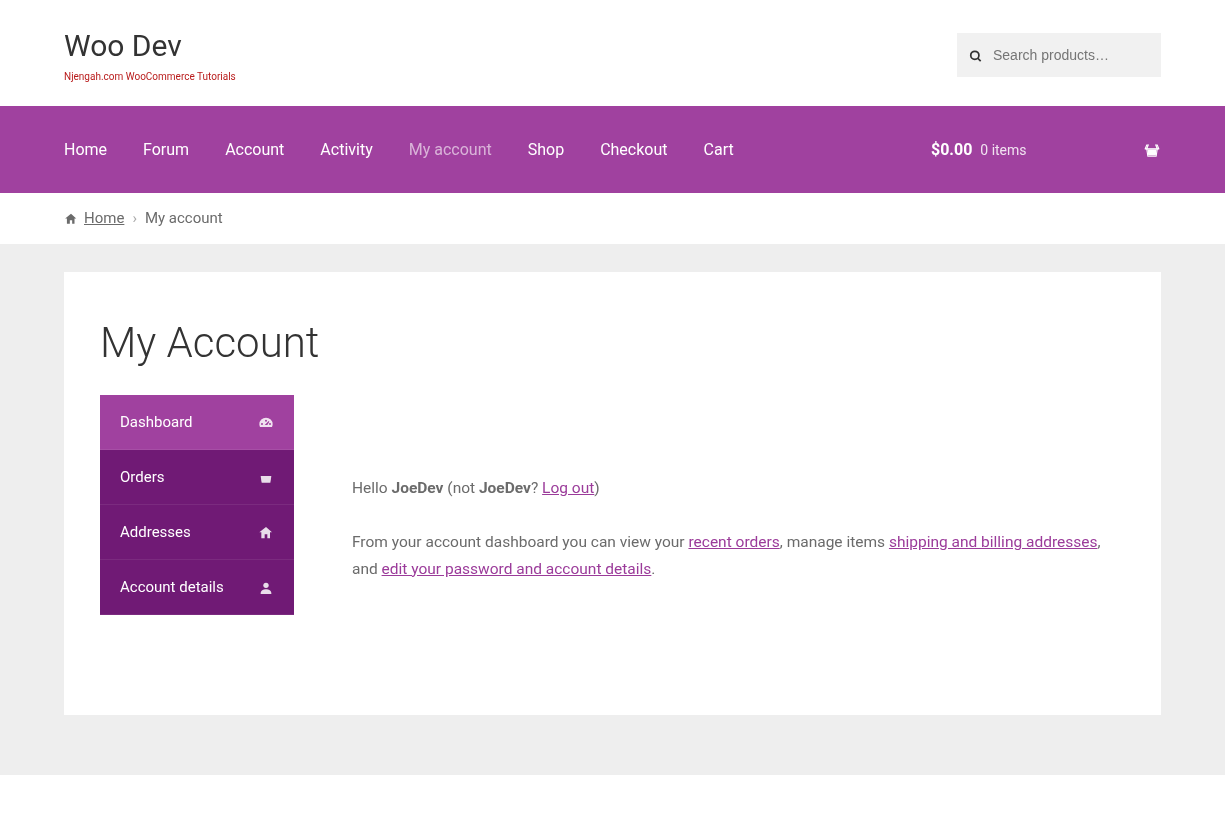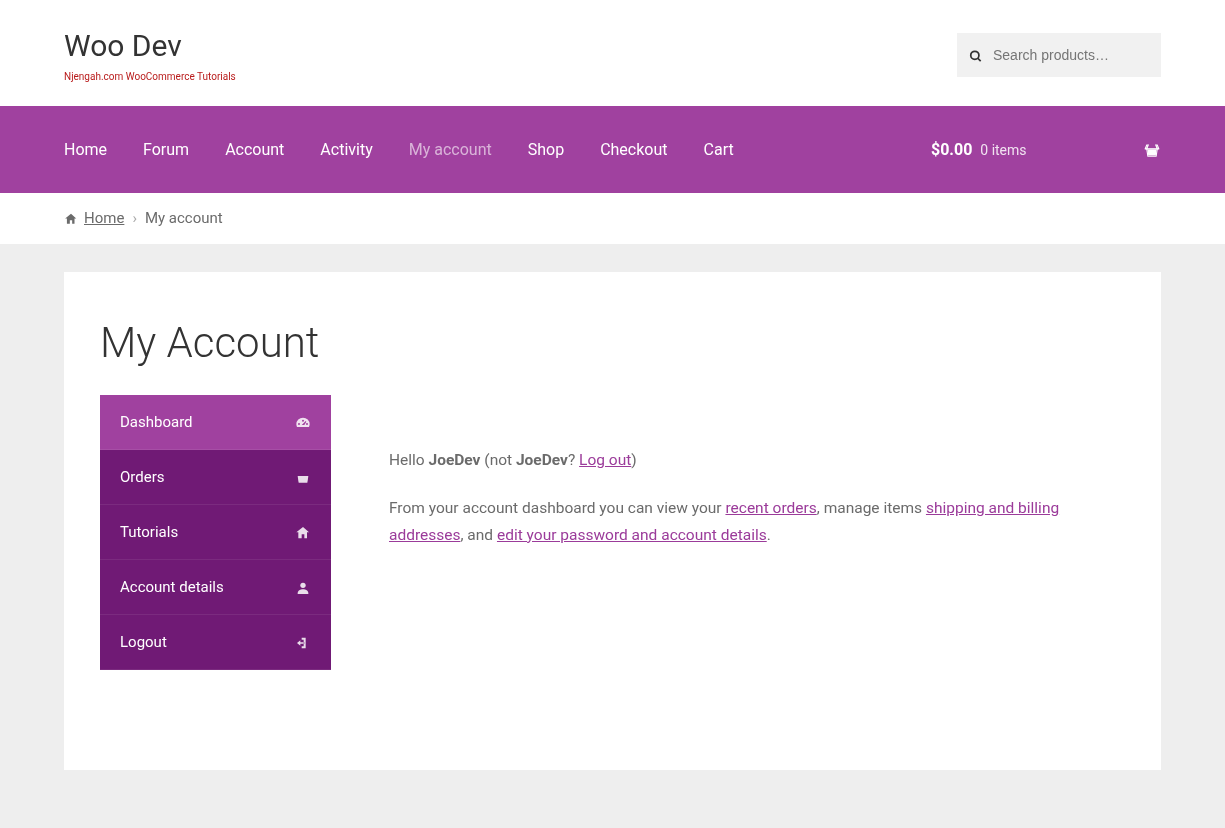--- a/index.html
+++ b/index.html
@@ -25,27 +25,27 @@
     .breadcrumb-bar { background: #fff; padding: 16px 64px; display: flex; align-items: center; gap: 8px; color: #6b6b6b; font-size: 15px; border-bottom: 1px solid #fff; }
     .breadcrumb-bar .home-link { display: inline-flex; align-items: center; gap: 6px; text-decoration: underline; color: #6b6b6b; cursor: pointer; }
     .breadcrumb-sep { color: #aaa; }
     .breadcrumb-current { color: #6b6b6b; }
     
     .page-body { background: #eeeeee; padding: 28px 64px 60px; min-height: 500px; }
     .content-card { background: #fff; padding: 46px 36px 100px; position: relative; }
     .page-heading { font-size: 42px; font-weight: 300; color: #333; margin-bottom: 28px; }
     
     .account-layout { display: flex; gap: 58px; }
-    .account-nav { width: 231px; display: flex; flex-direction: column; }
+    .account-nav { width: 194px; display: flex; flex-direction: column; }
     .account-nav-item { display: flex; justify-content: space-between; align-items: center; padding: 18px 20px; background: #701a75; color: #fff; font-size: 15px; cursor: pointer; border-bottom: 1px solid rgba(255,255,255,0.08); }
     .account-nav-item.active { background: #a0419f; }
     .account-nav-item .nav-icon { opacity: 0.85; }
     
     .account-content { flex: 1; padding-top: 52px; color: #6b6b6b; font-size: 15.5px; line-height: 1.7; }
-    .account-content p { margin-bottom: 22px; }
+    .account-content p { margin-bottom: 22px; margin-top: 28px; }
     .account-content strong { color: #6b6b6b; font-weight: 700; }
     .link { color: #9b3b9a; text-decoration: underline; cursor: pointer; }
     
     svg { display: inline-block; vertical-align: middle; }
   </style>
 </head>
 <body>
 
 <div class="topbar">
   <div>
@@ -119,41 +119,33 @@
         <div class="account-nav-item">
           <span>Orders</span>
           <span class="nav-icon">
             <svg width="16" height="16" viewBox="0 0 24 24" fill="currentColor">
                 <path d="M5 9h14l-1 9H6zM3 9h18M9 4l-2 5M15 4l2 5"></path>
                 <path d="M4 9h16l-1.5 10h-13z"></path>
               </svg>
           </span>
         </div>
         <div class="account-nav-item">
-          <span>Tutorials</span>
+          <span>Addresses</span>
           <span class="nav-icon">
             <svg width="16" height="16" viewBox="0 0 24 24" fill="currentColor">
                 <path d="M12 3l9 8h-3v9h-4v-6h-4v6H5v-9H2z"></path>
               </svg>
           </span>
         </div>
         <div class="account-nav-item">
           <span>Account details</span>
           <span class="nav-icon">
             <svg width="16" height="16" viewBox="0 0 24 24" fill="currentColor">
                 <circle cx="12" cy="8" r="4"></circle>
                 <path d="M4 20c0-4 4-6 8-6s8 2 8 6v1H4z"></path>
-              </svg>
-          </span>
-        </div>
-        <div class="account-nav-item">
-          <span>Logout</span>
-          <span class="nav-icon">
-            <svg width="16" height="16" viewBox="0 0 24 24" fill="currentColor">
-                <path d="M10 4h6v16h-6v-3h3V7h-3zM8 8l-5 4 5 4v-3h6v-2H8z"></path>
               </svg>
           </span>
         </div>
       </div>
 
       <div class="account-content">
         <p>
           <span>Hello </span><strong>JoeDev</strong><span> (not </span><strong>JoeDev</strong><span>? </span><span class="link">Log out</span><span>)</span>
         </p>
         <p>

